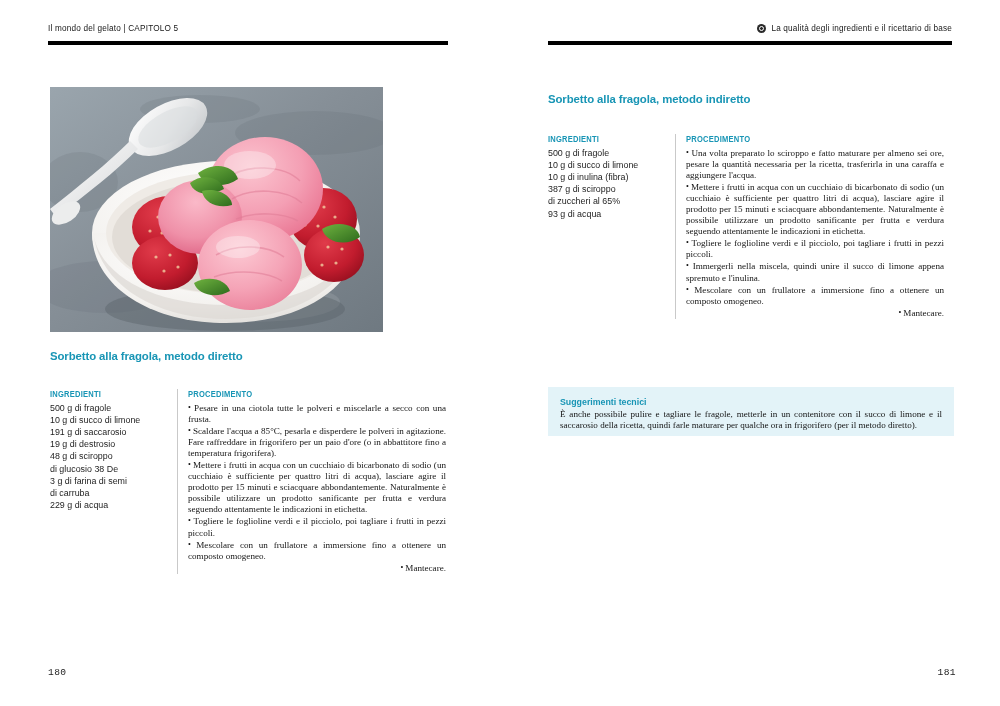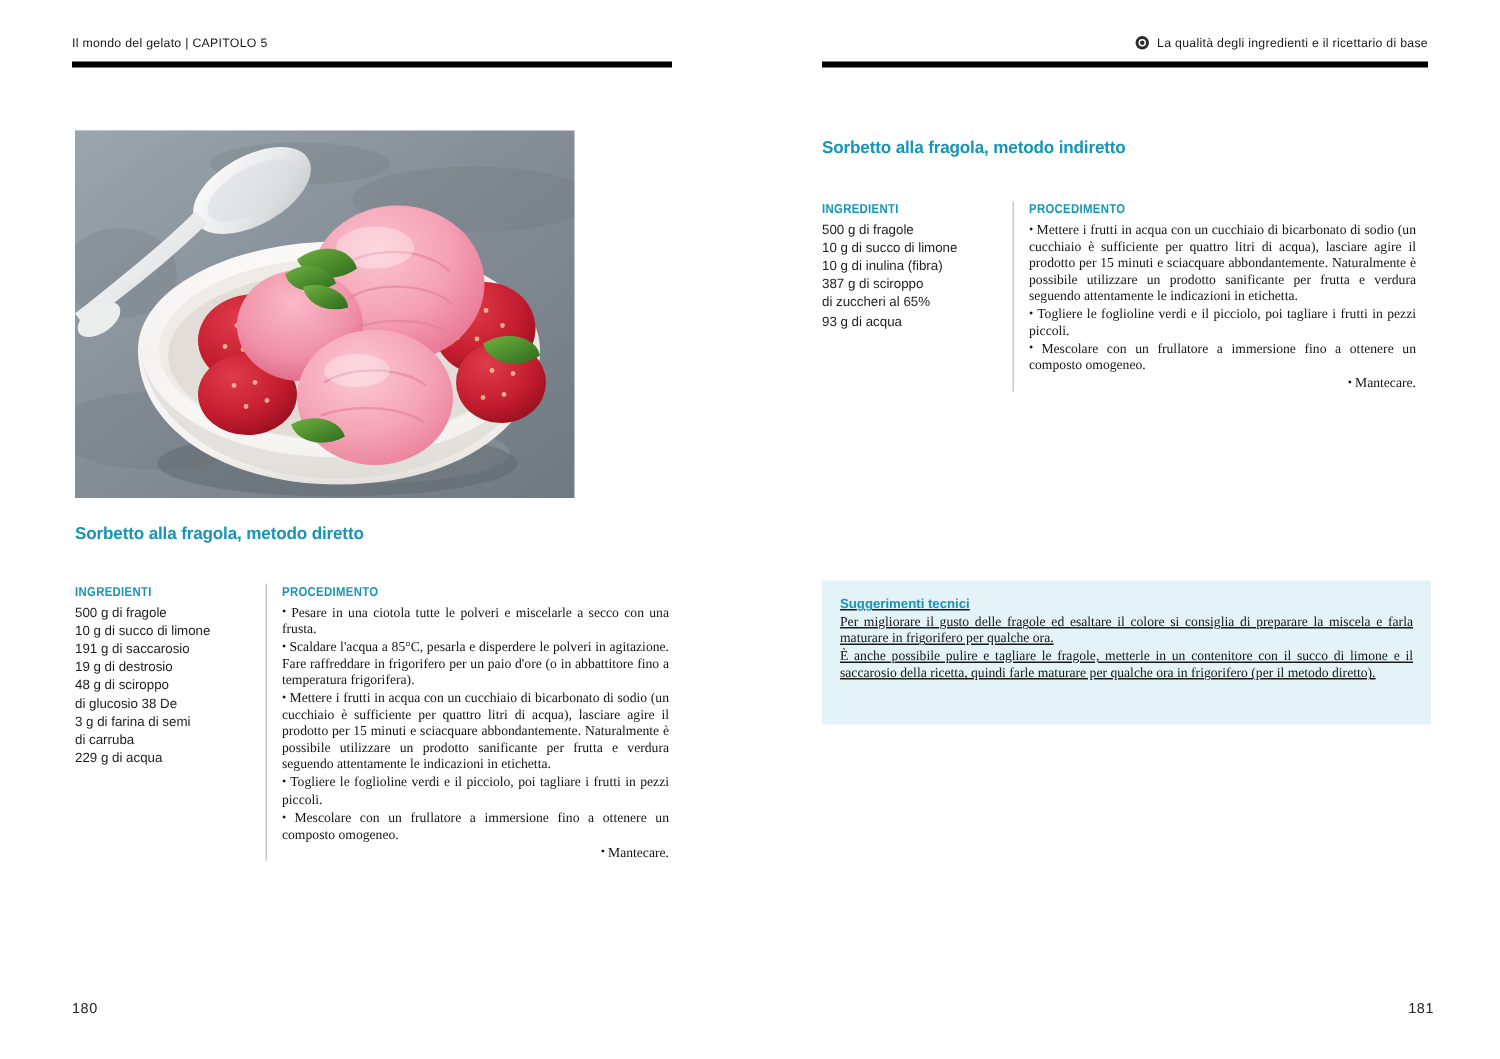--- a/index.html
+++ b/index.html
@@ -152,22 +152,21 @@
   }
   .proc-list p:last-child {
     text-align: right;
   }
 
   
   .tipbox {
     position: absolute;
     background: #e3f3f8;
     box-sizing: border-box;
-    padding: 10px 12px 28px 12px;
-    text-decoration: underline;
+    padding: 10px 12px 4px 12px;
   }
   .tip-title {
     font-family: "Liberation Sans", sans-serif;
     font-size: 8.8px;
     font-weight: 700;
     color: #1895b5;
     margin-bottom: 2px;
   }
   .tip-body {
     font-family: "Liberation Serif", serif;
@@ -175,21 +174,21 @@
     line-height: 11.4px;
     color: #141414;
     text-align: justify;
   }
   .tip-body p { margin: 0; }
 
   
   .folio {
     position: absolute;
     bottom: 28px;
-    font-family: Liberation Sans, sans-serif;
+    font-family: Liberation Mono, monospace;
     font-size: 9.6px;
     color: #222222;
     letter-spacing: 0.4px;
   }
   .folio-left  { left: 48px; }
   .folio-right { right: 44px; }
 </style>
 </head>
 <body>
 
@@ -380,32 +379,33 @@
             <div>10 g di succo di limone</div>
             <div>10 g di inulina (fibra)</div>
             <div>387 g di sciroppo</div>
             <div>di zuccheri al 65%</div>
             <div>93 g di acqua</div>
           </div>
       </div>
       <div class="col-proc">
         <div class="sec-label">PROCEDIMENTO</div>
         <div class="proc-list" id="proc-right">
+            <p>Una volta preparato lo sciroppo e fatto maturare per almeno sei ore, pesare la quantità necessaria per la ricetta, trasferirla in una caraffa e aggiungere l'acqua.</p>
             <p>Mettere i frutti in acqua con un cucchiaio di bicarbonato di sodio (un cucchiaio è sufficiente per quattro litri di acqua), lasciare agire il prodotto per 15 minuti e sciacquare abbondantemente. Naturalmente è possibile utilizzare un prodotto sanificante per frutta e verdura seguendo attentamente le indicazioni in etichetta.</p>
             <p>Togliere le foglioline verdi e il picciolo, poi tagliare i frutti in pezzi piccoli.</p>
+            <p>Immergerli nella miscela, quindi unire il succo di limone appena spremuto e l'inulina.</p>
             <p>Mescolare con un frullatore a immersione fino a ottenere un composto omogeneo.</p>
             <p>Mantecare.</p>
           </div>
       </div>
     </div>
 
     <div class="tipbox" style="left:48px; top:387px; width:406px;">
       <div class="tip-title">Suggerimenti tecnici</div>
       <div class="tip-body" id="tips-body">
-          <p style="text-indent: 0px;">Per migliorare il gusto delle fragole ed esaltare il colore si consiglia di preparare la miscela e farla maturare in frigorifero per qualche ora.</p>
           <p style="text-indent: 0px;">È anche possibile pulire e tagliare le fragole, metterle in un contenitore con il succo di limone e il saccarosio della ricetta, quindi farle maturare per qualche ora in frigorifero (per il metodo diretto).</p>
         </div>
     </div>
 
     <div class="folio folio-right">181</div>
   </div>
 
 </div>
 
 </body></html>

